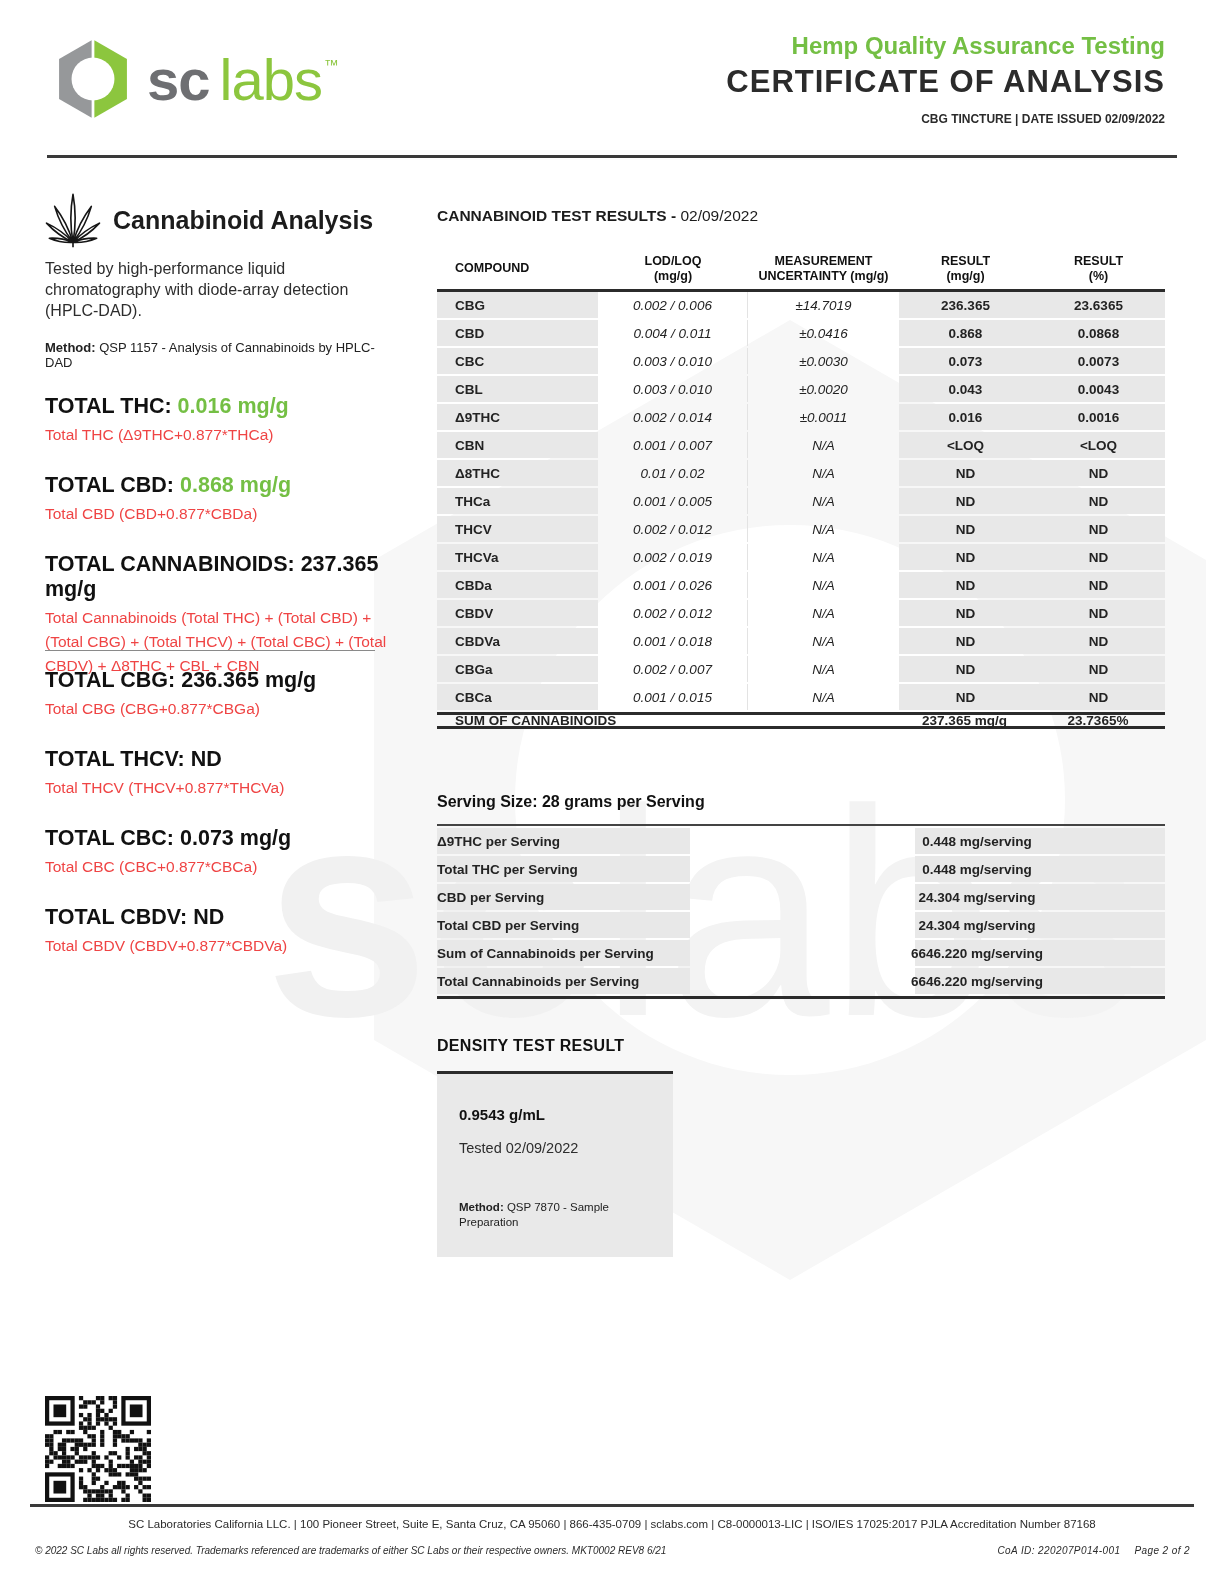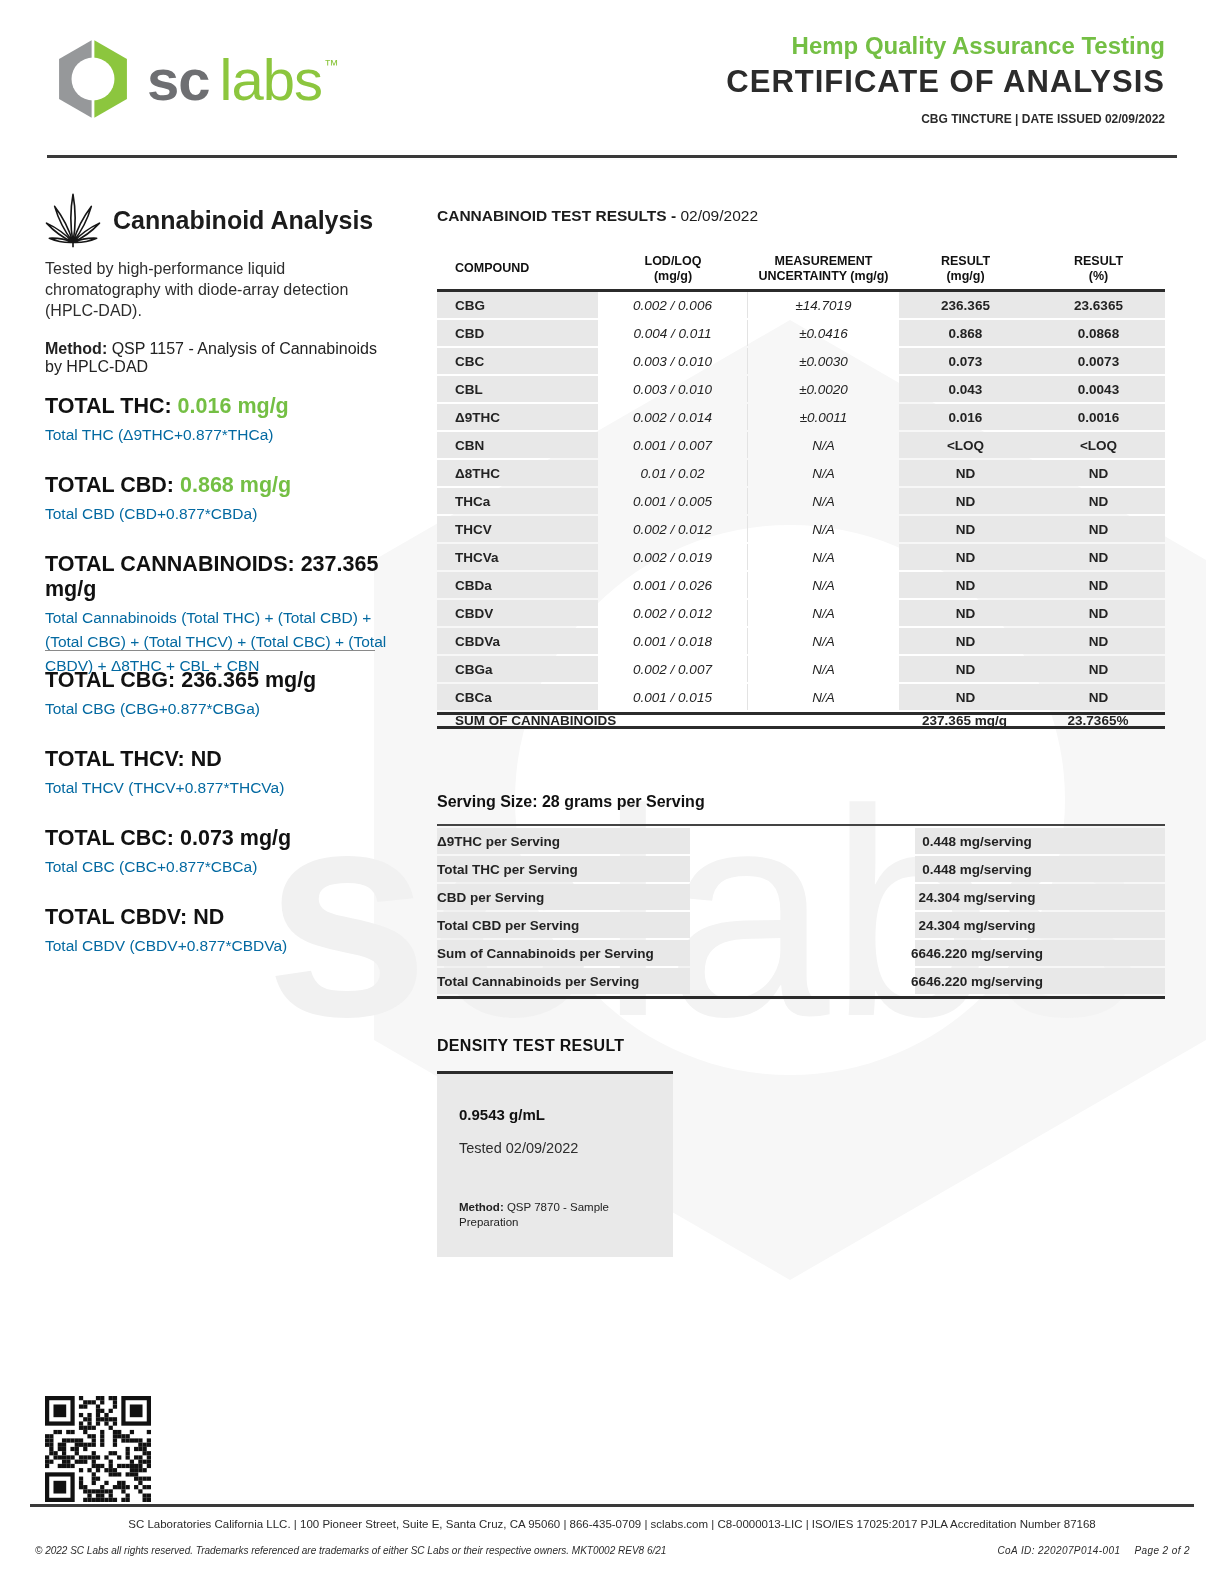--- a/index.html
+++ b/index.html
@@ -32,28 +32,28 @@
 
   .rule { background: var(--rule-dark); height: 3px; z-index: 2; }
   .rule-top { left: 47px; top: 155px; width: 1130px; }
   .rule-bottom { left: 30px; top: 1504px; width: 1164px; }
 
   
   .left-col { left: 45px; top: 190px; width: 352px; height: 960px; z-index: 2; }
   .panel-title-row { position: absolute; top: 0; left: 0; display: flex; align-items: center; }
   .panel-title-row h2 { font-size: 25px; font-weight: bold; color: #1c1c1c; margin-left: 12px; }
   .desc { position: absolute; top: 68px; width: 342px; font-size: 16px; line-height: 21px; color: #2d2d2d; }
-  .method-line { position: absolute; top: 150px; width: 345px; font-size: 16px; color: #222; }
+  .method-line { position: absolute; top: 150px; width: 345px; font-size: 13px; color: #222; }
   .totals-group1 { position: absolute; top: 204px; width: 352px; }
   .totals-group2 { position: absolute; top: 478px; width: 352px; }
   .total-block { margin-bottom: 26px; }
   .total-head { font-size: 21.5px; font-weight: bold; color: #111; }
   .t-val { margin-left: 6px; }
   .t-val.green { color: var(--brand-green); }
-  .t-sub { font-size: 15.5px; line-height: 24px; color: #0369a1; margin-top: 4px; }
+  .t-sub { font-size: 15.5px; line-height: 24px; color: #ef4444; margin-top: 4px; }
   .left-divider { position: absolute; top: 460px; width: 330px; border-top: 1.5px solid #8a8a8a; }
 
   
   .right-col { left: 437px; top: 205px; width: 728px; height: 1100px; z-index: 2; }
   .results-title { position: absolute; top: 2px; font-size: 15.5px; color: #1c1c1c; }
   .rt-bold { font-weight: bold; }
   .results-table { position: absolute; top: 43px; width: 728px; }
   .r-header { display: flex; height: 44px; border-bottom: 3px solid #2b2b2b; }
   .th { display: flex; flex-direction: column; justify-content: center; align-items: center;
         font-size: 12.5px; font-weight: bold; line-height: 15px; text-align: center; color:#111; }

